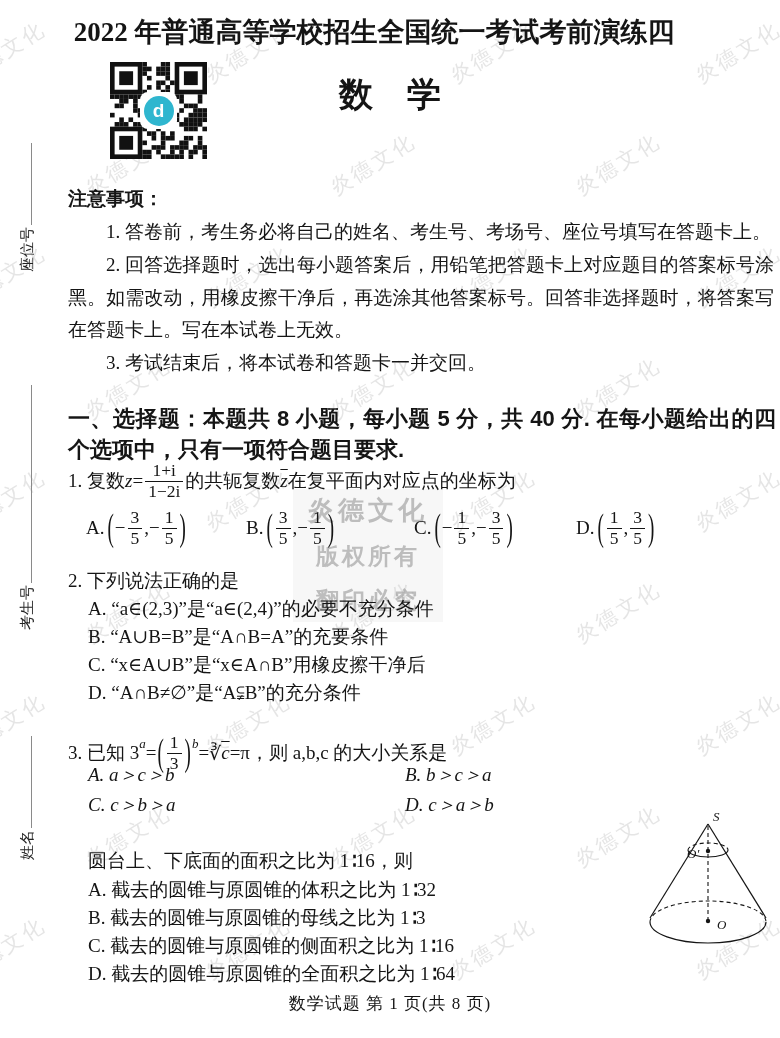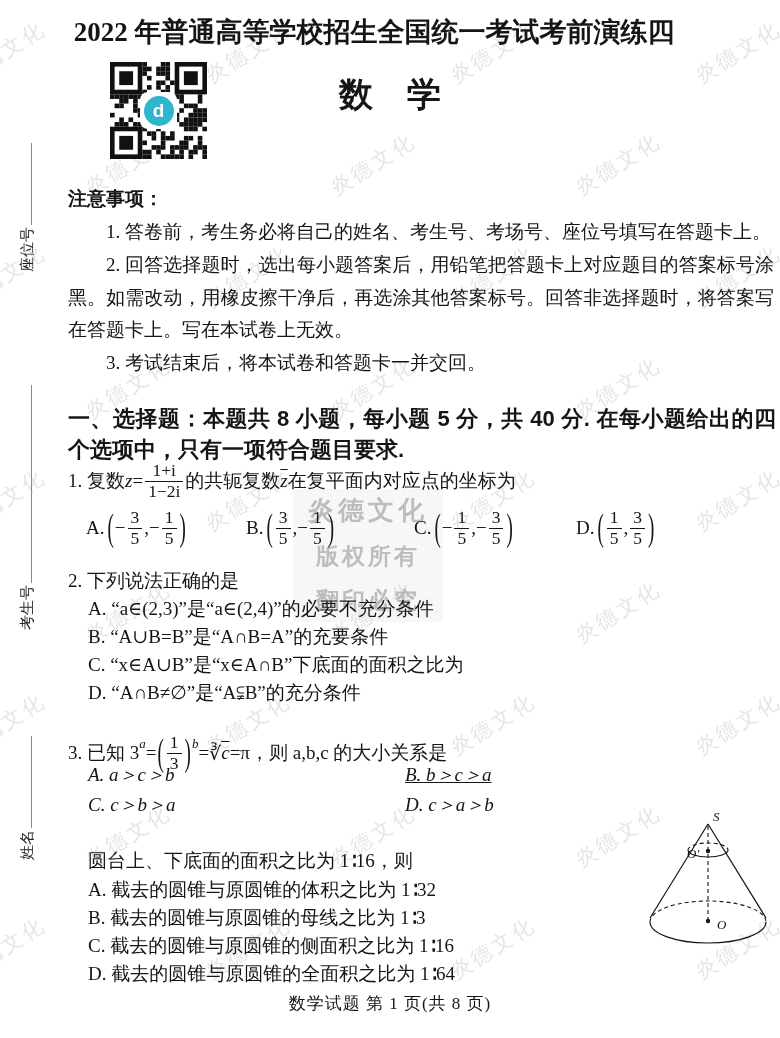--- a/index.html
+++ b/index.html
@@ -331,41 +331,41 @@
       <span class="fr">
         <span class="n">3</span>
         <span class="d">5</span>
       </span>
       <span class="paren">)</span>
   </span>
 
   <div class="q-line" style="left:68px;top:568px;">2. 下列说法正确的是</div>
   <div class="q-line" style="left:88px;top:596px;">A. “a∈(2,3)”是“a∈(2,4)”的必要不充分条件</div>
   <div class="q-line" style="left:88px;top:624px;">B. “A∪B=B”是“A∩B=A”的充要条件</div>
-  <div class="q-line" style="left:88px;top:652px;">C. “x∈A∪B”是“x∈A∩B”下底面的面积之比为</div>
+  <div class="q-line" style="left:88px;top:652px;">C. “x∈A∪B”是“x∈A∩B”用橡皮擦干净后</div>
   <div class="q-line" style="left:88px;top:680px;">D. “A∩B≠∅”是“A⫋B”的充分条件</div>
 
   <div class="q-line mrow" style="left:68px;top:710px;margin-top:23px;">
     <span>3. 已知 3</span>
       <span class="sup it">a</span>
       <span>=</span>
       <span class="paren">(</span>
     <span class="fr">
         <span class="n">1</span>
         <span class="d">3</span>
       </span>
     <span class="paren">)</span>
       <span class="sup it">b</span>
       <span>=</span>
       <span class="rootsym">∛</span>
       <span class="ovl">c</span>
       <span>=π，则 a,b,c 的大小关系是</span>
   </div>
   <div class="q-line it" style="left:88px;top:762px;">A. a＞c＞b</div>
-  <div class="q-line it" style="left:405px;top:762px;text-decoration:underline;">B. b＞c＞a</div>
+  <div class="q-line it" style="left:405px;top:762px;">B. b＞c＞a</div>
   <div class="q-line it" style="left:88px;top:792px;">C. c＞b＞a</div>
   <div class="q-line it" style="left:405px;top:792px;">D. c＞a＞b</div>
 
   <div class="q-line" style="left:88px;top:848px;">圆台上、下底面的面积之比为 1∶16，则</div>
   <div class="q-line" style="left:88px;top:877px;">A. 截去的圆锥与原圆锥的体积之比为 1∶32</div>
   <div class="q-line" style="left:88px;top:905px;">B. 截去的圆锥与原圆锥的母线之比为 1∶3</div>
   <div class="q-line" style="left:88px;top:933px;">C. 截去的圆锥与原圆锥的侧面积之比为 1∶16</div>
   <div class="q-line" style="left:88px;top:961px;">D. 截去的圆锥与原圆锥的全面积之比为 1∶64</div>
 
   <svg class="cone" width="134" height="172" viewBox="0 0 134 172">

